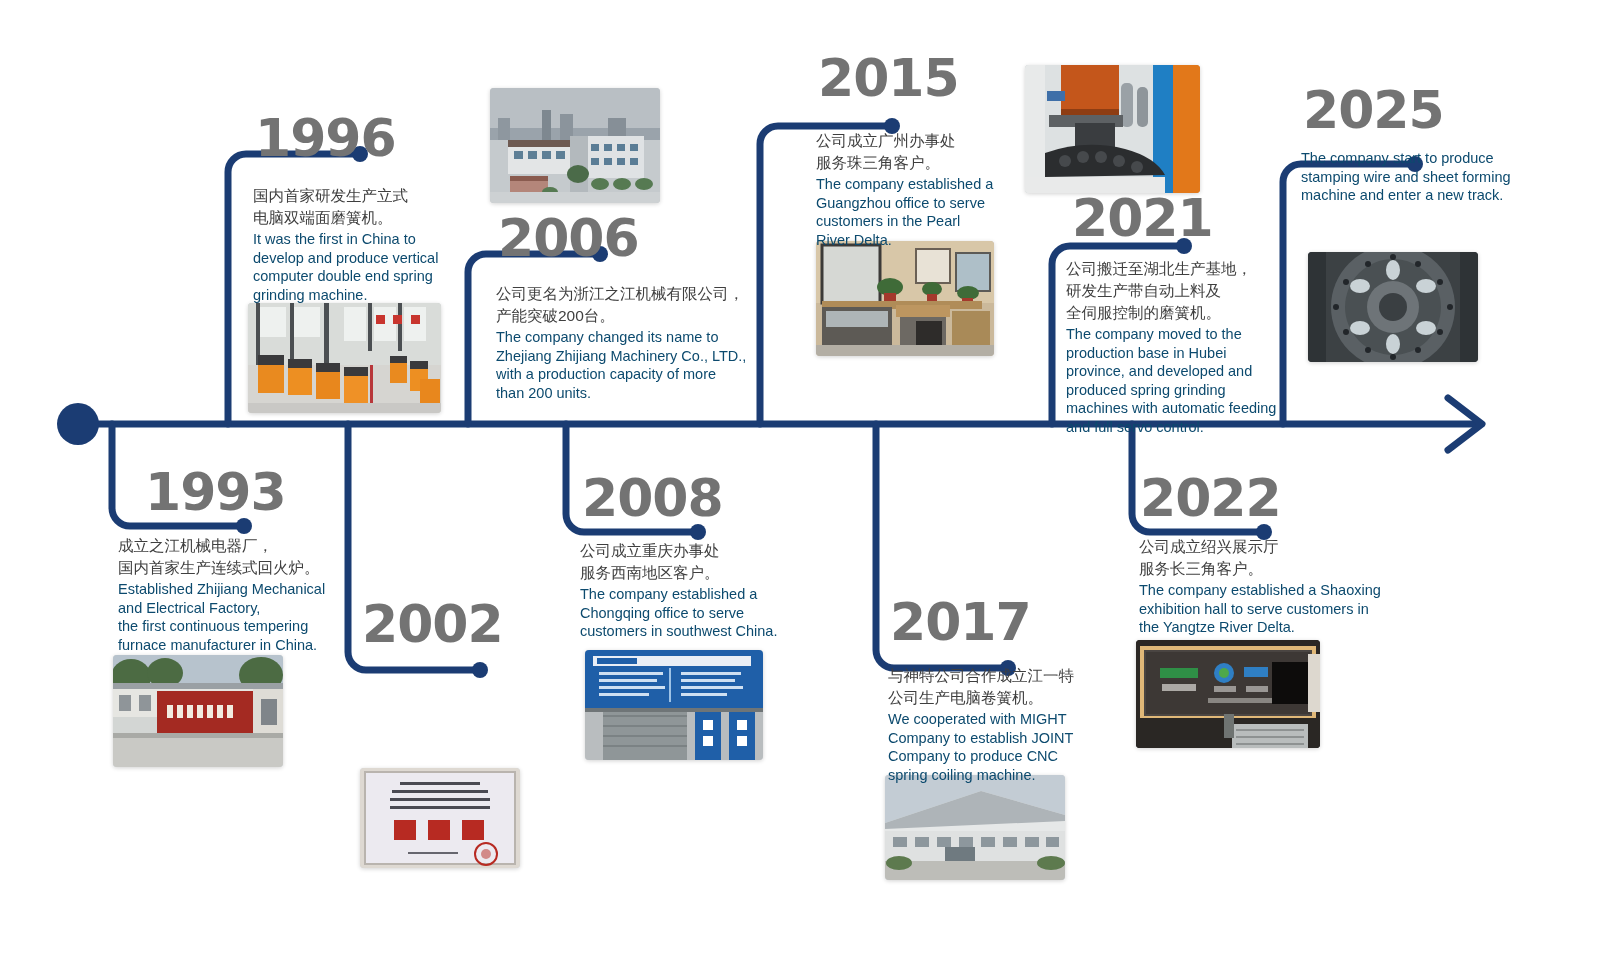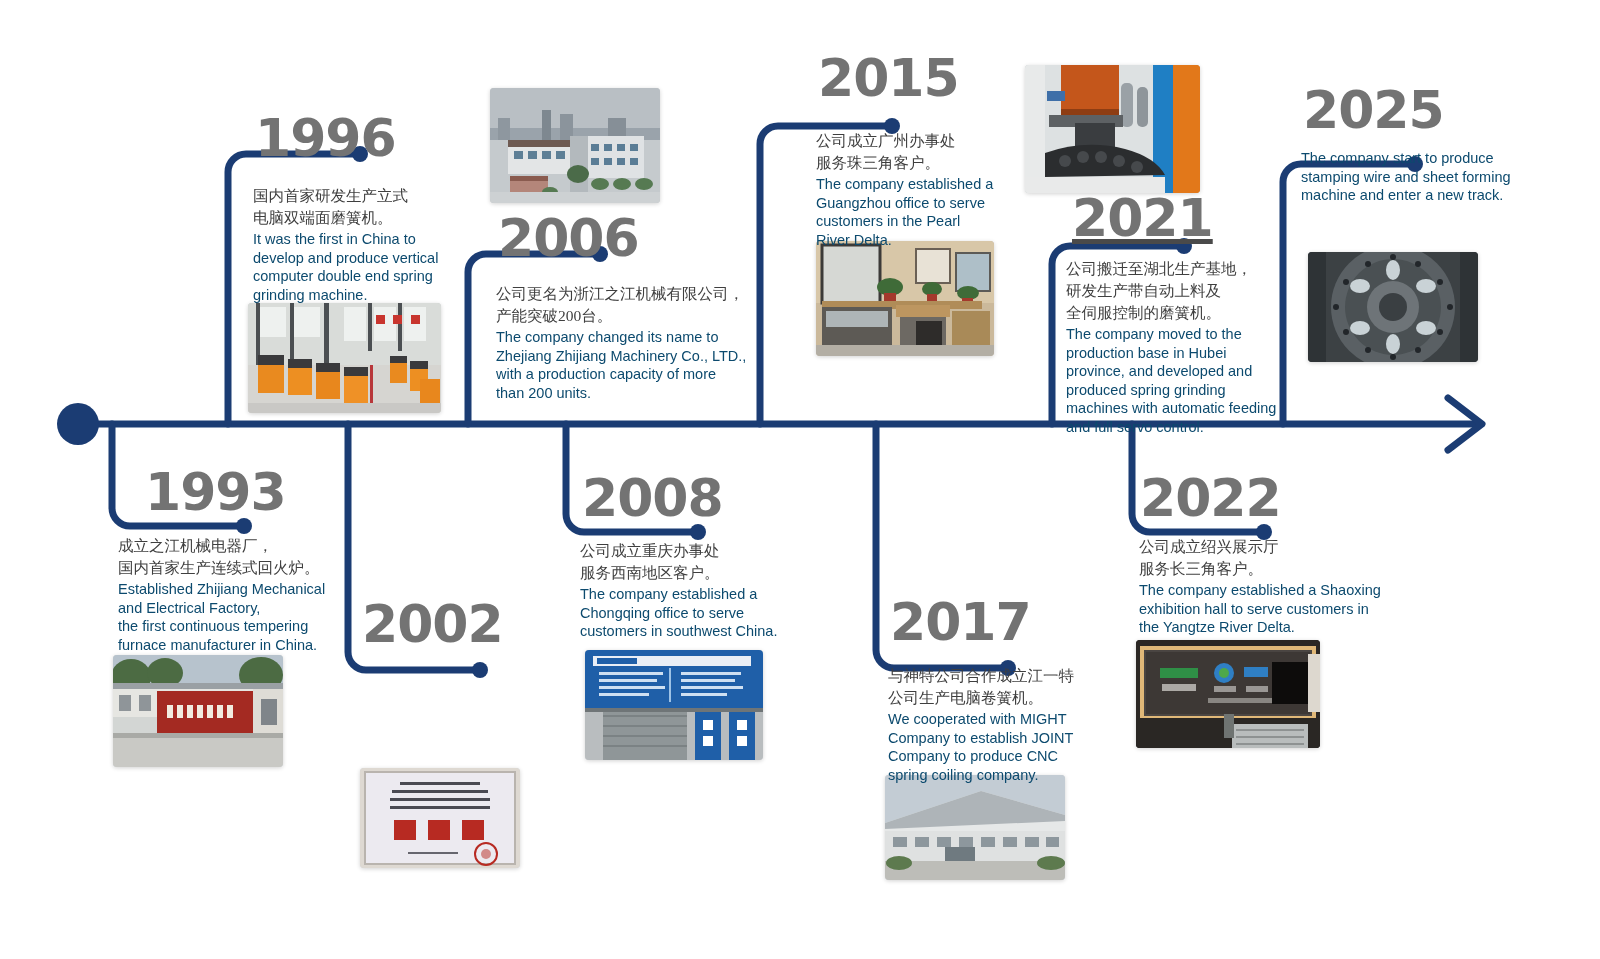--- a/index.html
+++ b/index.html
@@ -35,21 +35,21 @@
     font-family: "DejaVu Sans", sans-serif;
     font-weight: bold;
     font-size: 52px;
     line-height: 52px;
     letter-spacing: -1px;
     color: #737373;
     white-space: nowrap;
     margin: 0 0 0 0;
   }
   .cn {
-    font-family: Liberation Serif, serif;
+    font-family: Liberation Sans, sans-serif;
     font-size: 15.5px;
     line-height: 22px;
     color: #3f3f3f;
     white-space: pre-line;
     font-weight: 500;
   }
   .en {
     font-family: "Liberation Sans", sans-serif;
     font-size: 14.5px;
     line-height: 18.5px;
@@ -469,21 +469,21 @@
   </div>
   <div class="entry" style="left:816px; top:130px; width:200px;">
     <div class="cn">公司成立广州办事处
 服务珠三角客户。</div>
     <div class="en">The company established a
 Guangzhou office to serve
 customers in the Pearl
 River Delta.</div>
   </div>
 
-  <div class="entry" style="left:1072px; top:192px; width:200px;text-decoration:underline;">
+  <div class="entry" style="left:1072px; top:192px; width:200px;">
     <div class="year">2021</div>
   </div>
   <div class="entry" style="left:1066px; top:258px; width:222px;">
     <div class="cn">公司搬迁至湖北生产基地，
 研发生产带自动上料及
 全伺服控制的磨簧机。</div>
     <div class="en">The company moved to the
 production base in Hubei
 province, and developed and
 produced spring grinding
@@ -529,21 +529,21 @@
 
   <div class="entry" style="left:890px; top:596px; width:200px;">
     <div class="year">2017</div>
   </div>
   <div class="entry" style="left:888px; top:665px; width:210px;">
     <div class="cn">与神特公司合作成立江一特
 公司生产电脑卷簧机。</div>
     <div class="en">We cooperated with MIGHT
 Company to establish JOINT
 Company to produce CNC
-spring coiling company.</div>
+spring coiling machine.</div>
   </div>
 
   <div class="entry" style="left:1140px; top:472px; width:200px;">
     <div class="year">2022</div>
   </div>
   <div class="entry" style="left:1139px; top:536px; width:255px;">
     <div class="cn">公司成立绍兴展示厅
 服务长三角客户。</div>
     <div class="en">The company established a Shaoxing
  exhibition hall to serve customers in

